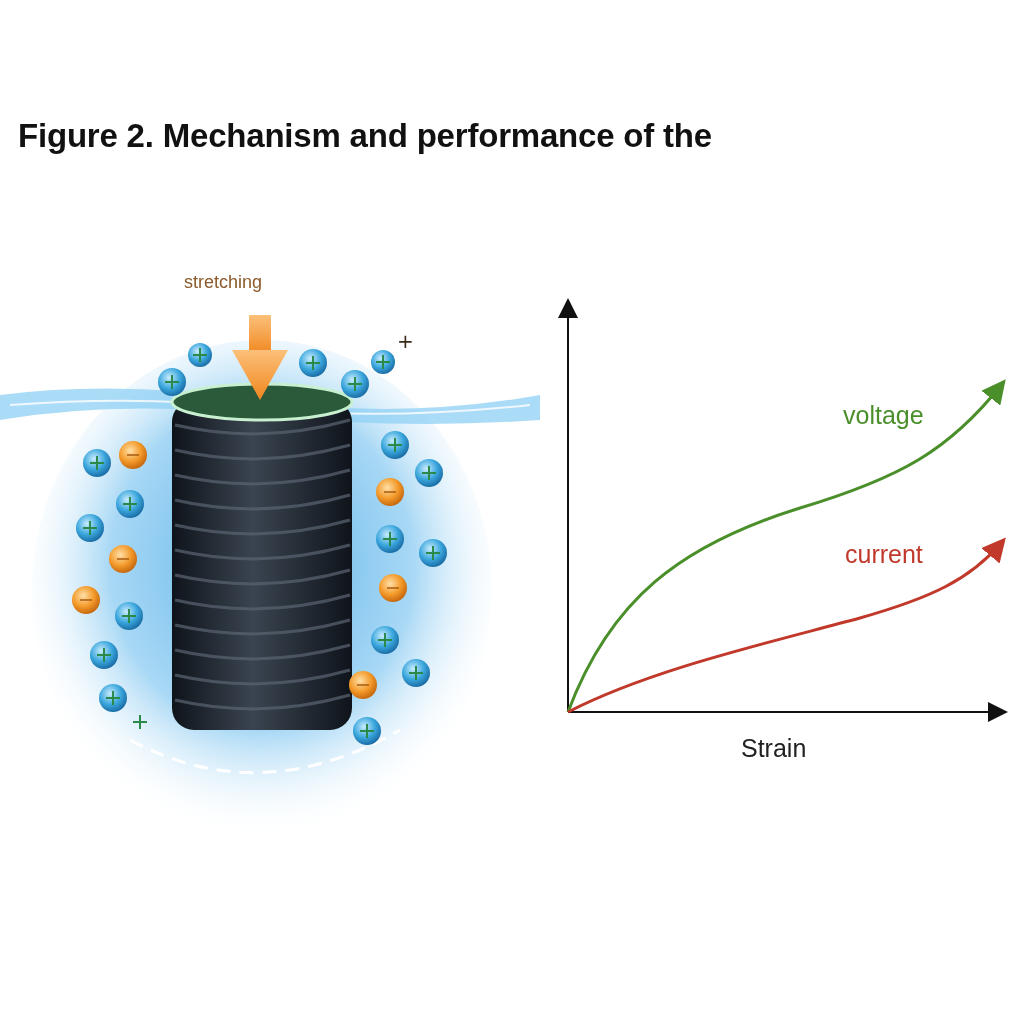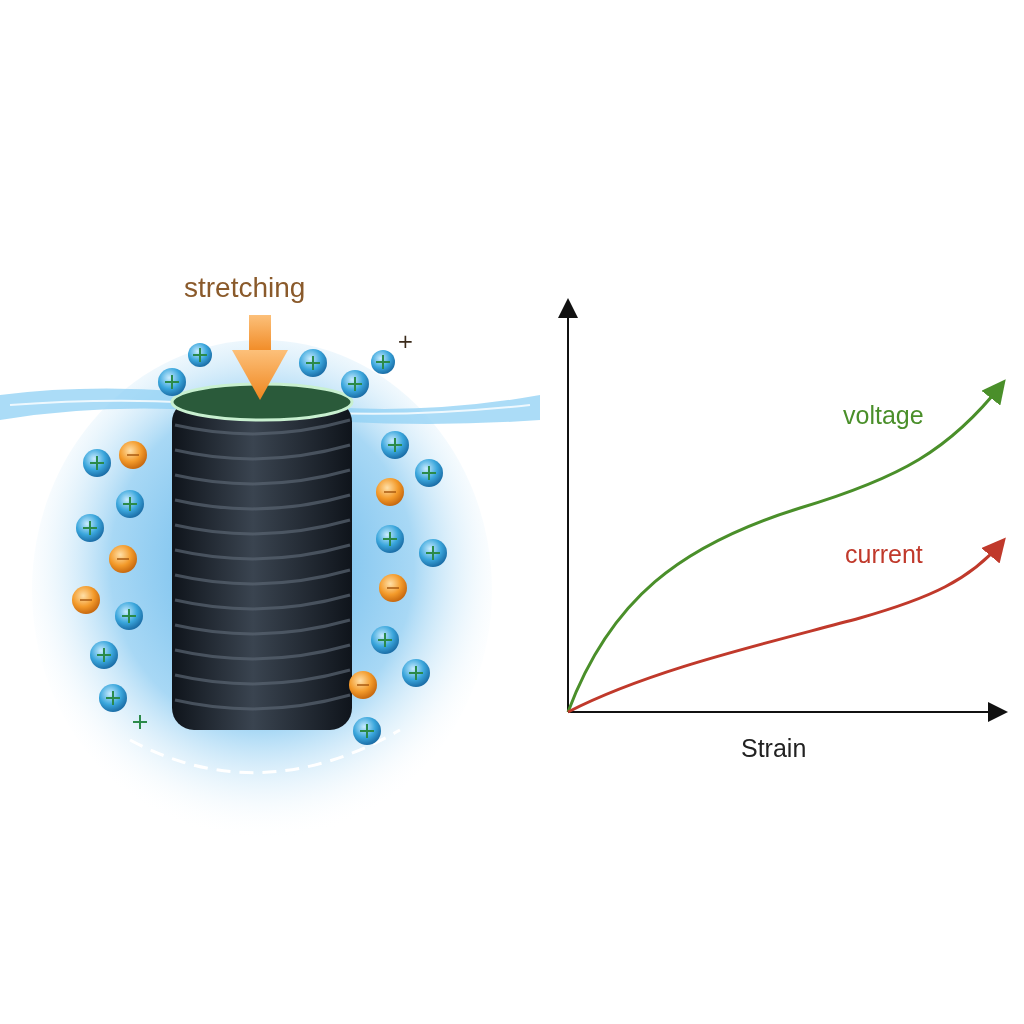--- a/index.html
+++ b/index.html
@@ -1,27 +1,28 @@
 <!DOCTYPE html>
 <html><head>
 <meta charset="utf-8">
 <style>
   html, body { margin: 0; padding: 0; background: #ffffff; }
   body { width: 1024px; height: 1024px; position: relative; overflow: hidden; font-family: "Liberation Sans", sans-serif; }
   .title { position: absolute; left: 18px; top: 112px; font-size: 33px; font-weight: bold; color: #111; line-height: 48px; letter-spacing: -0.2px; }
   .title div { white-space: nowrap; }
   .illustration { position: absolute; left: 0; top: 270px; width: 540px; height: 600px; }
-  .stretch-label { position: absolute; left: 184px; top: 272px; font-size: 28px; color: #8a5a2b; }
+  .stretch-label { position: absolute; left: 184px; top: 272px; font-size: 18px; color: #8a5a2b; }
   .chart { position: absolute; left: 540px; top: 290px; width: 480px; height: 480px; }
   .lbl { font-family: "Liberation Sans", sans-serif; }
 </style>
 </head>
 <body>
 
 <div class="title">
+  <div>Figure 2. Mechanism and performance of the</div>
 </div>
 
 <svg class="illustration" viewBox="0 270 540 600" xmlns="http://www.w3.org/2000/svg">
   <defs>
     <radialGradient id="bath" cx="50%" cy="45%" r="55%">
       <stop offset="0%" stop-color="#5fb4ea"></stop>
       <stop offset="60%" stop-color="#a8d8f5"></stop>
       <stop offset="100%" stop-color="#ffffff" stop-opacity="0"></stop>
     </radialGradient>
     <radialGradient id="pion" cx="40%" cy="35%" r="65%">

